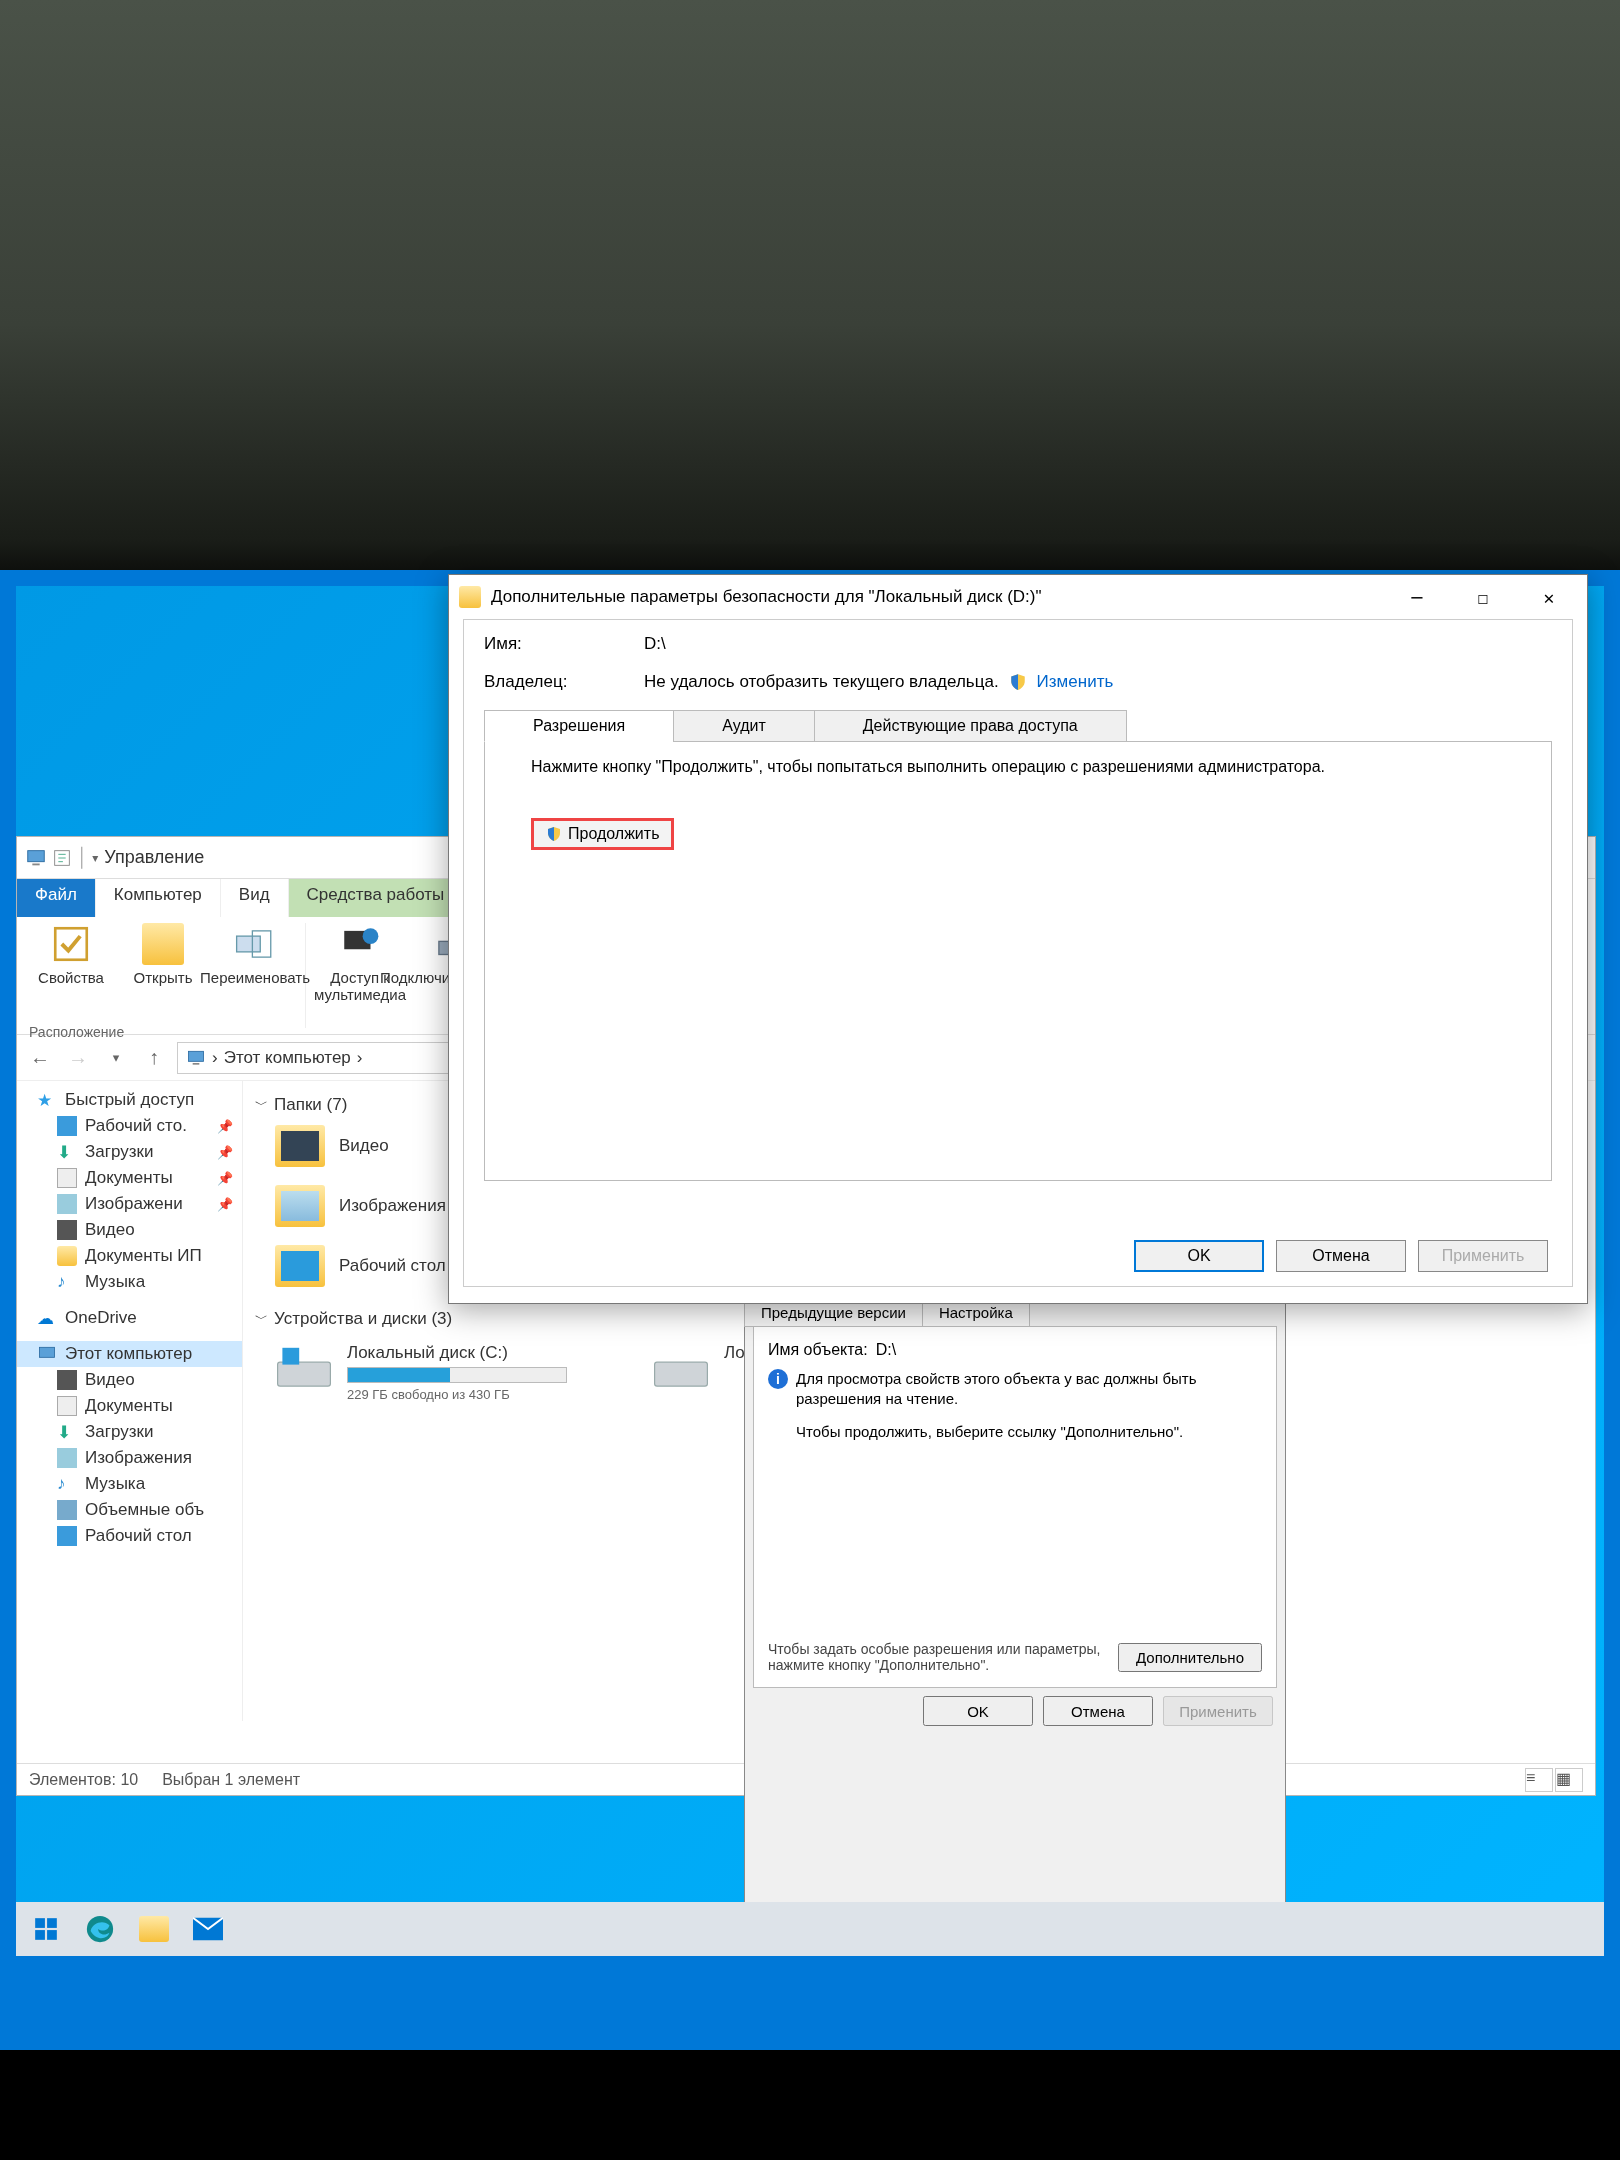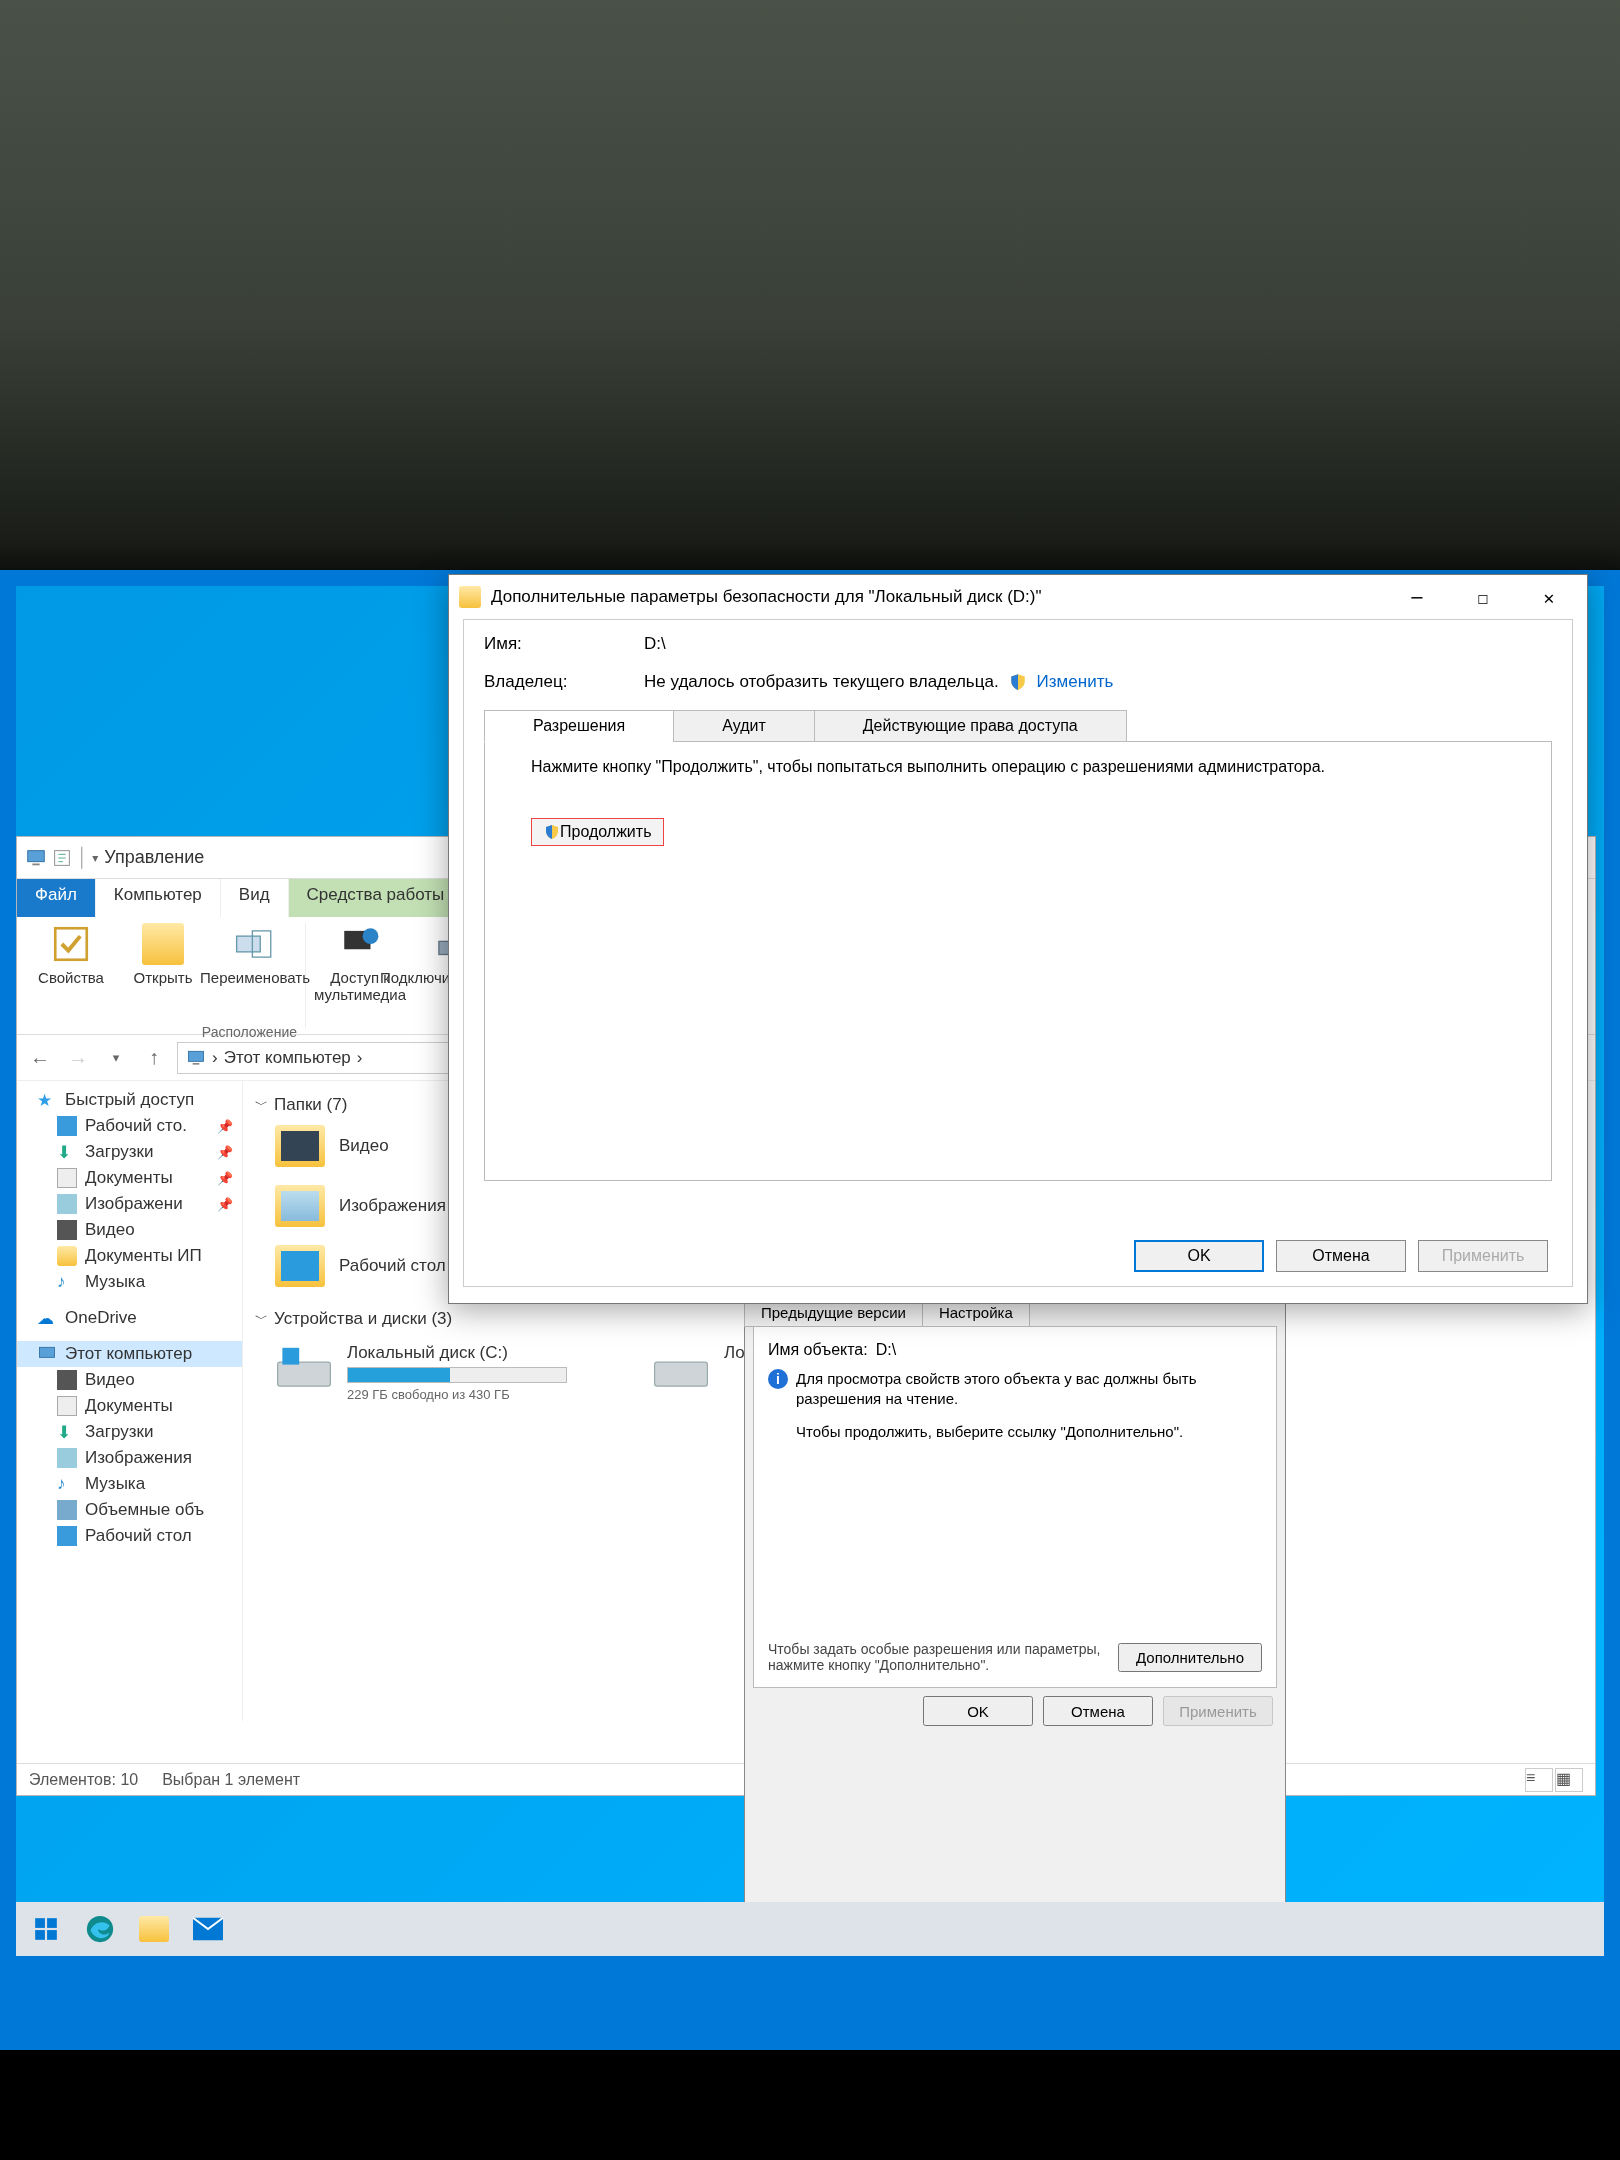--- a/index.html
+++ b/index.html
@@ -12,21 +12,21 @@
 
 .explorer { position: absolute; left: 16px; top: 836px; width: 1580px; height: 960px; background: #fff; border: 1px solid #b5b5b5; font-size: 18px; color: #333; }
 .explorer .titlebar { height: 42px; background: #fff; display: flex; align-items: center; padding: 0 8px; gap: 6px; border-bottom: 1px solid #ddd; }
 .explorer .titlebar .qat { display: flex; gap: 4px; align-items: center; }
 .explorer .titlebar .qat-icon { width: 22px; height: 22px; }
 .explorer .ribbon-tabs { display: flex; height: 38px; }
 .explorer .ribbon-tabs .tab { padding: 6px 18px; font-size: 17px; border-right: 1px solid #eee; cursor: pointer; }
 .explorer .ribbon-tabs .tab.file { background: #1979ca; color: #fff; }
 .explorer .ribbon-tabs .tab.context { background: #c2e0b4; }
 .explorer .ribbon { height: 118px; border-bottom: 1px solid #ddd; display: flex; padding: 6px 4px; gap: 4px; }
-.explorer .ribbon .group { display: flex; flex-direction: column; align-items: flex-end; border-right: 1px solid #eee; padding: 0 8px; gap: 38px; }
+.explorer .ribbon .group { display: flex; flex-direction: column; align-items: flex-start; border-right: 1px solid #eee; padding: 0 8px; gap: 38px; }
 .explorer .ribbon .group .items { display: flex; gap: 8px; }
 .explorer .ribbon .group .item { display: flex; flex-direction: column; align-items: center; font-size: 15px; width: 84px; text-align: center; cursor: pointer; }
 .explorer .ribbon .group .glabel { font-size: 14px; color: #666; margin-top: auto; }
 .explorer .ribbon-icon { width: 42px; height: 42px; margin-bottom: 4px; }
 
 .explorer .navbar { height: 46px; display: flex; align-items: center; padding: 0 8px; gap: 8px; border-bottom: 1px solid #eee; }
 .explorer .navbar .navbtn { width: 30px; height: 30px; display: flex; align-items: center; justify-content: center; color: #666; font-size: 20px; cursor: pointer; }
 .explorer .navbar .path { flex: 1; border: 1px solid #ccc; height: 32px; display: flex; align-items: center; padding: 0 8px; gap: 6px; font-size: 17px; }
 .explorer .navbar .search { width: 32px; height: 32px; border: 1px solid #ccc; display: flex; align-items: center; justify-content: center; }
 
@@ -78,21 +78,21 @@
 .advsec .kv .v { display: flex; align-items: center; gap: 10px; }
 .advsec .kv .shield { width: 18px; height: 18px; }
 .advsec .kv a { color: #0066cc; cursor: pointer; }
 .advsec .tabs { display: flex; margin: 14px 20px 0; }
 .advsec .tabs .atab { padding: 6px 48px; border: 1px solid #bbb; background: #f0f0f0; font-size: 16px; cursor: pointer; margin-right: -1px; }
 .advsec .tabs .atab.active { background: #fff; border-bottom-color: #fff; }
 .advsec .tabbody { border: 1px solid #bbb; margin: -1px 20px 0; padding: 16px 18px; height: 440px; background: #fff; }
 .advsec .tabbody .info-icon { width: 20px; height: 20px; border-radius: 50%; background: #1e6fd6; color: #fff; display: inline-flex; align-items: center; justify-content: center; font-size: 13px; font-weight: bold; margin-right: 8px; vertical-align: middle; }
 .advsec .tabbody .line1 { font-size: 16px; margin-bottom: 16px; }
 .advsec .tabbody .line2 { font-size: 16px; margin-bottom: 18px; margin-left: 28px; }
-.advsec .tabbody .continue-btn { margin-left: 28px; padding: 4px 12px; font-size: 16px; display: flex; align-items: center; border: 1px solid #ef4444; background: #f3f3f3; cursor: pointer; margin-top: 42px; }
+.advsec .tabbody .continue-btn { margin-left: 28px; padding: 4px 12px; font-size: 16px; display: flex; align-items: center; gap: 6px; border: 3px solid #ef4444; background: #f3f3f3; cursor: pointer; margin-top: 42px; }
 .advsec .btnrow { position: absolute; bottom: 14px; right: 24px; display: flex; gap: 12px; }
 .advsec .btnrow button { width: 130px; height: 32px; font-size: 16px; border: 1px solid #888; background: #f0f0f0; cursor: pointer; }
 .advsec .btnrow button.primary { border: 2px solid #0078d7; }
 .advsec .btnrow button:disabled { color: #aaa; }
 
 
 .taskbar { position: absolute; left: 16px; bottom: 204px; width: 1588px; height: 54px; background: #dde3e9; display: flex; align-items: center; padding: 0 8px; gap: 10px; }
 .taskbar .tbtn { width: 44px; height: 44px; display: flex; align-items: center; justify-content: center; cursor: pointer; }
 
 

